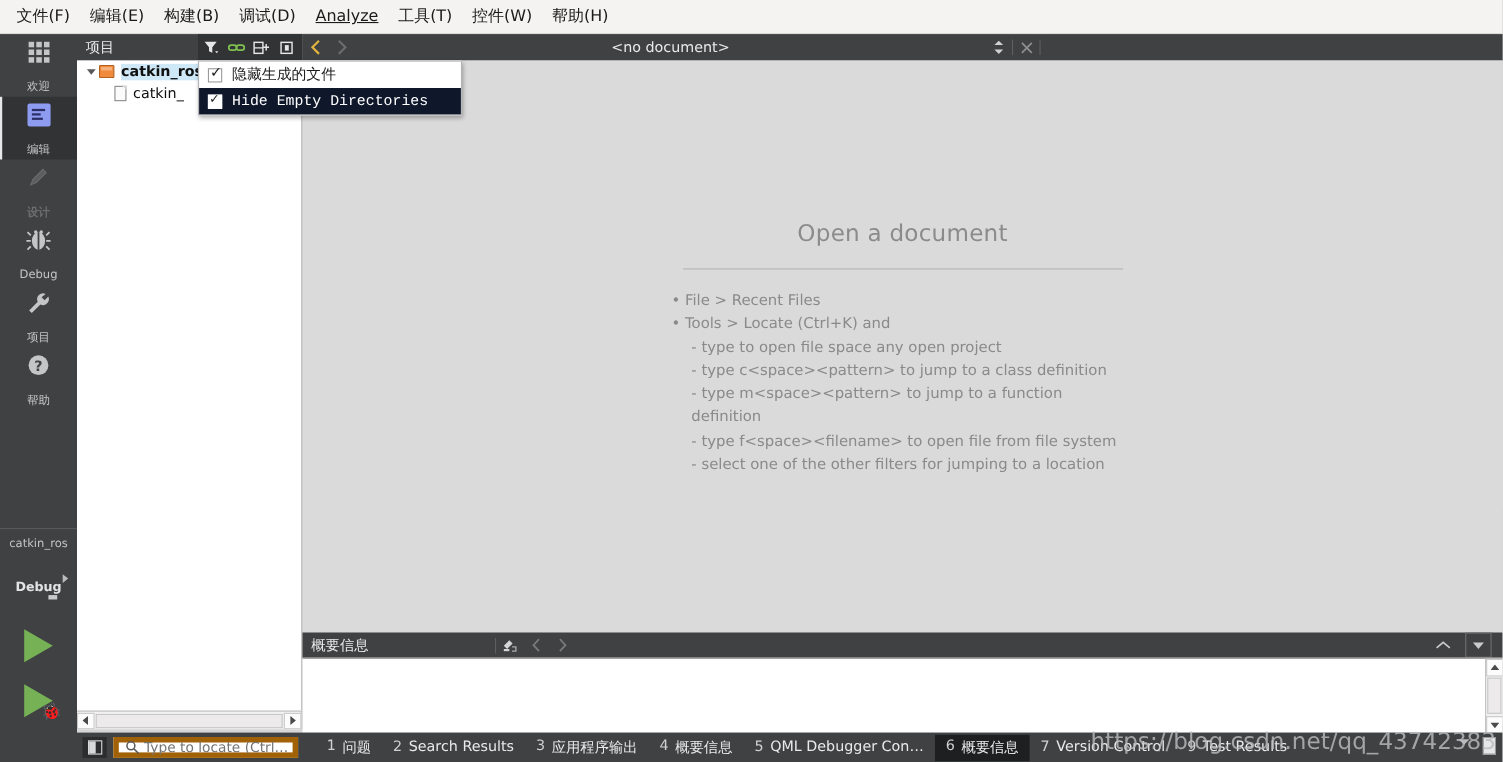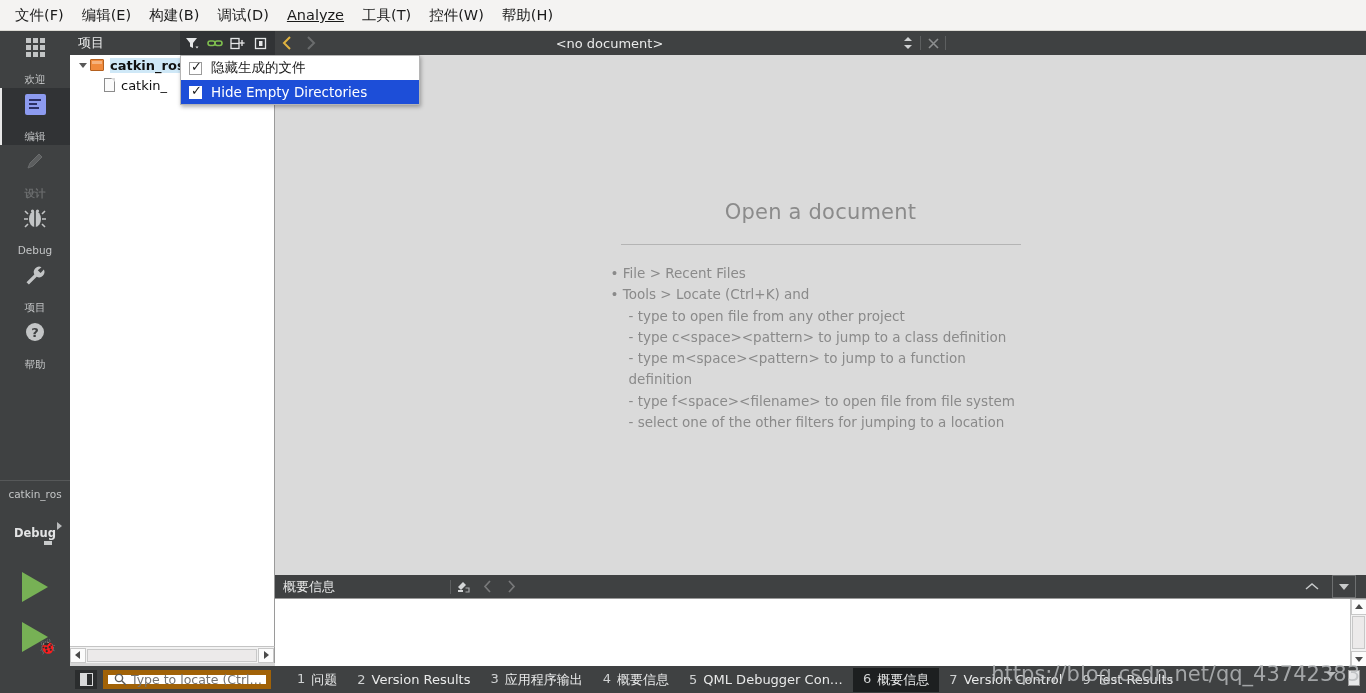--- a/index.html
+++ b/index.html
@@ -181,21 +181,21 @@
   .sizegrip { position:absolute; right:6px; top:670px; width:12px; height:16px; background:#e6e7e8; border:1px solid #9a9a9a;}
 
   
   .popup {
     position:absolute; left:180px; top:55px; width:240px;
     background:#ffffff; border:1px solid #b5b5b5;
     box-shadow:1px 2px 4px rgba(0,0,0,.3); z-index:50;
   }
   .popup .row { height:24px; display:flex; align-items:center; gap:9px; padding-left:8px;
     font-size:13.5px; color:#1a1a1a; }
-  .popup .row.hl { background:#1d4ed8; color:#ffffff; }
+  .popup .row.hl { background:#0f172a; color:#ffffff;font-family:Liberation Mono, monospace; }
   .cb { width:13px; height:13px; background:#ffffff; border:1px solid #9b9b9b; position:relative; flex:none; }
   .cb.on::after { content:"✓"; position:absolute; left:1px; top:-4px; font-size:13px; color:#1a1a1a; }
   .popup .row.hl .cb { border-color:#ffffff; }
   .popup .row.hl .cb.on::after { color:#1a1a1a; }
 
   svg { display:block; }
 </style>
 </head>
 <body>
 
@@ -410,21 +410,21 @@
     </div>
   </div>
 
   <div class="editor">
     <div class="opendoc">
       <h1>Open a document</h1>
       <div class="rule"></div>
       <div class="hintlist">
         <div>• File &gt; Recent Files</div>
         <div>• Tools &gt; Locate (Ctrl+K) and</div>
-        <div class="sub">- type to open file from any other project</div>
+        <div class="sub">- type to open file space any open project</div>
         <div class="sub">- type c&lt;space&gt;&lt;pattern&gt; to jump to a class definition</div>
         <div class="sub">- type m&lt;space&gt;&lt;pattern&gt; to jump to a function definition</div>
         <div class="sub">- type f&lt;space&gt;&lt;filename&gt; to open file from file system</div>
         <div class="sub">- select one of the other filters for jumping to a location</div>
       </div>
     </div>
   </div>
 
   <div class="panehdr">
     <div class="ptitle">概要信息</div>
@@ -491,21 +491,21 @@
       </span>
       <input style="border: none; outline: none; font-size: 12.5px; color: rgb(90, 90, 90); width: 135px; background: transparent; font-family: &quot;DejaVu Sans&quot;, &quot;Liberation Sans&quot;, sans-serif;" placeholder="Type to locate (Ctrl…">
     </div>
     <div class="panes">
       <div class="pane-item">
         <span class="num">1</span>
         <span>问题</span>
       </div>
       <div class="pane-item">
         <span class="num">2</span>
-        <span>Version Results</span>
+        <span>Search Results</span>
       </div>
       <div class="pane-item">
         <span class="num">3</span>
         <span>应用程序输出</span>
       </div>
       <div class="pane-item">
         <span class="num">4</span>
         <span>概要信息</span>
       </div>
       <div class="pane-item">

